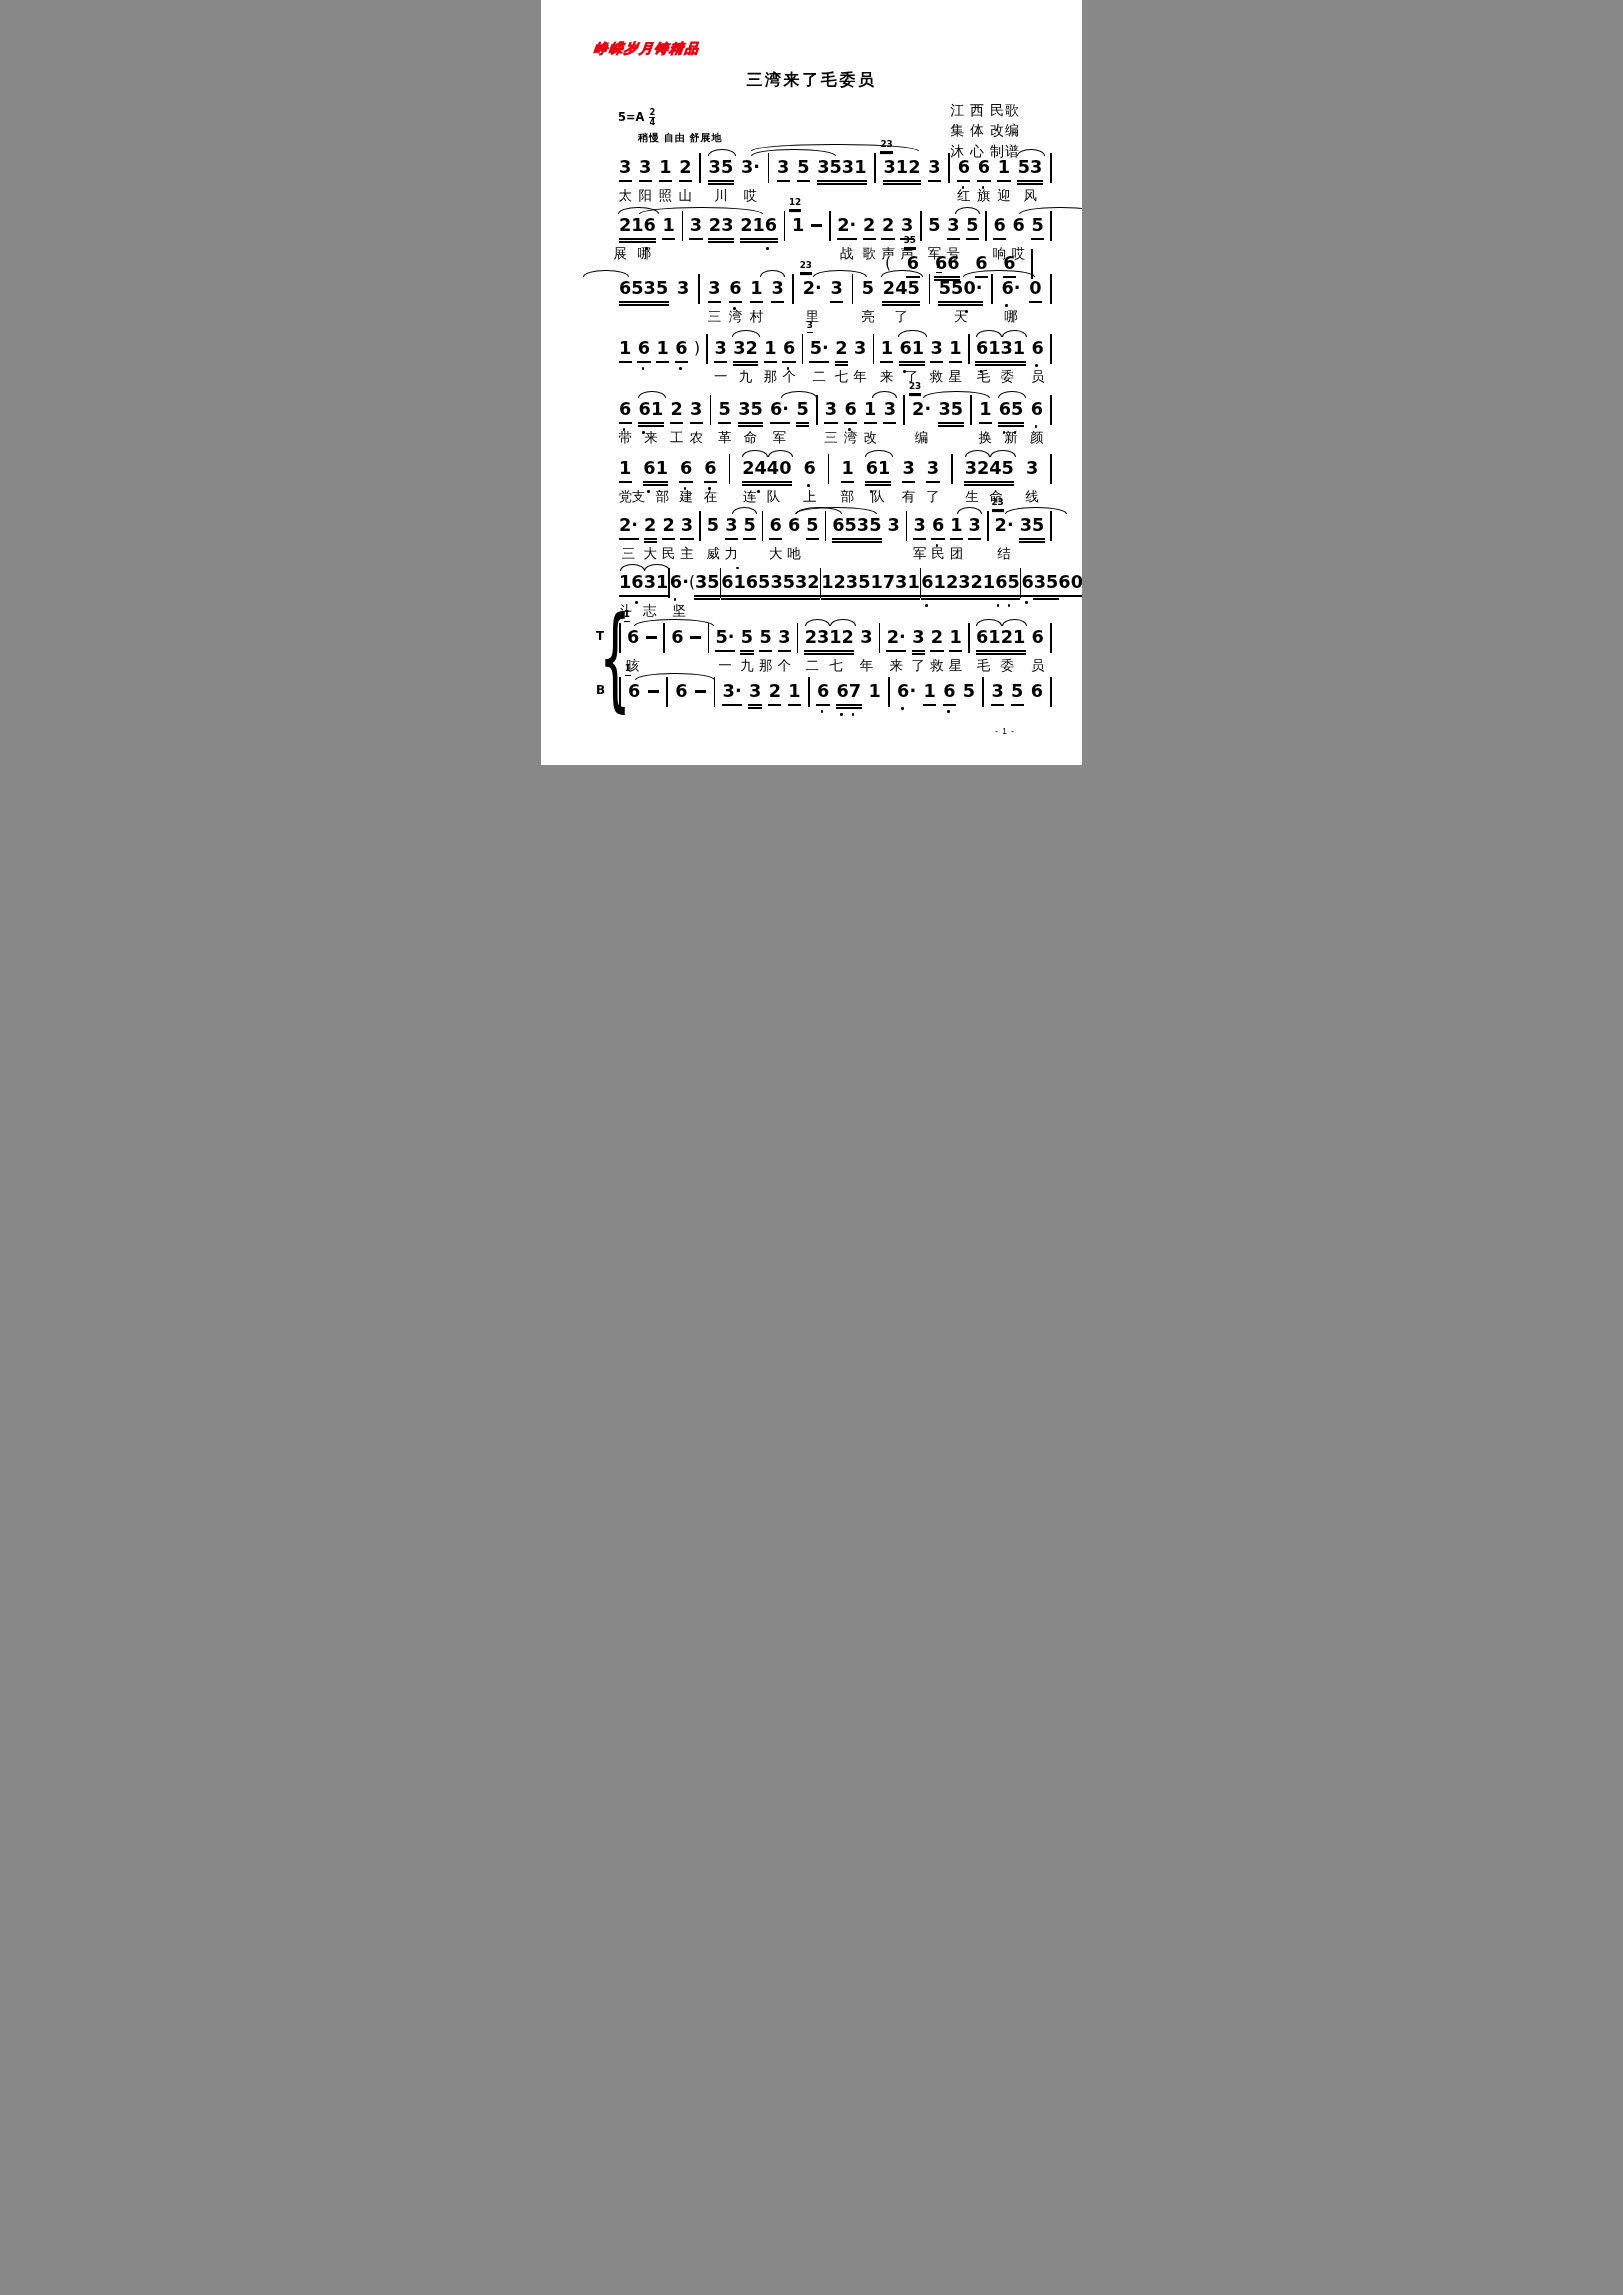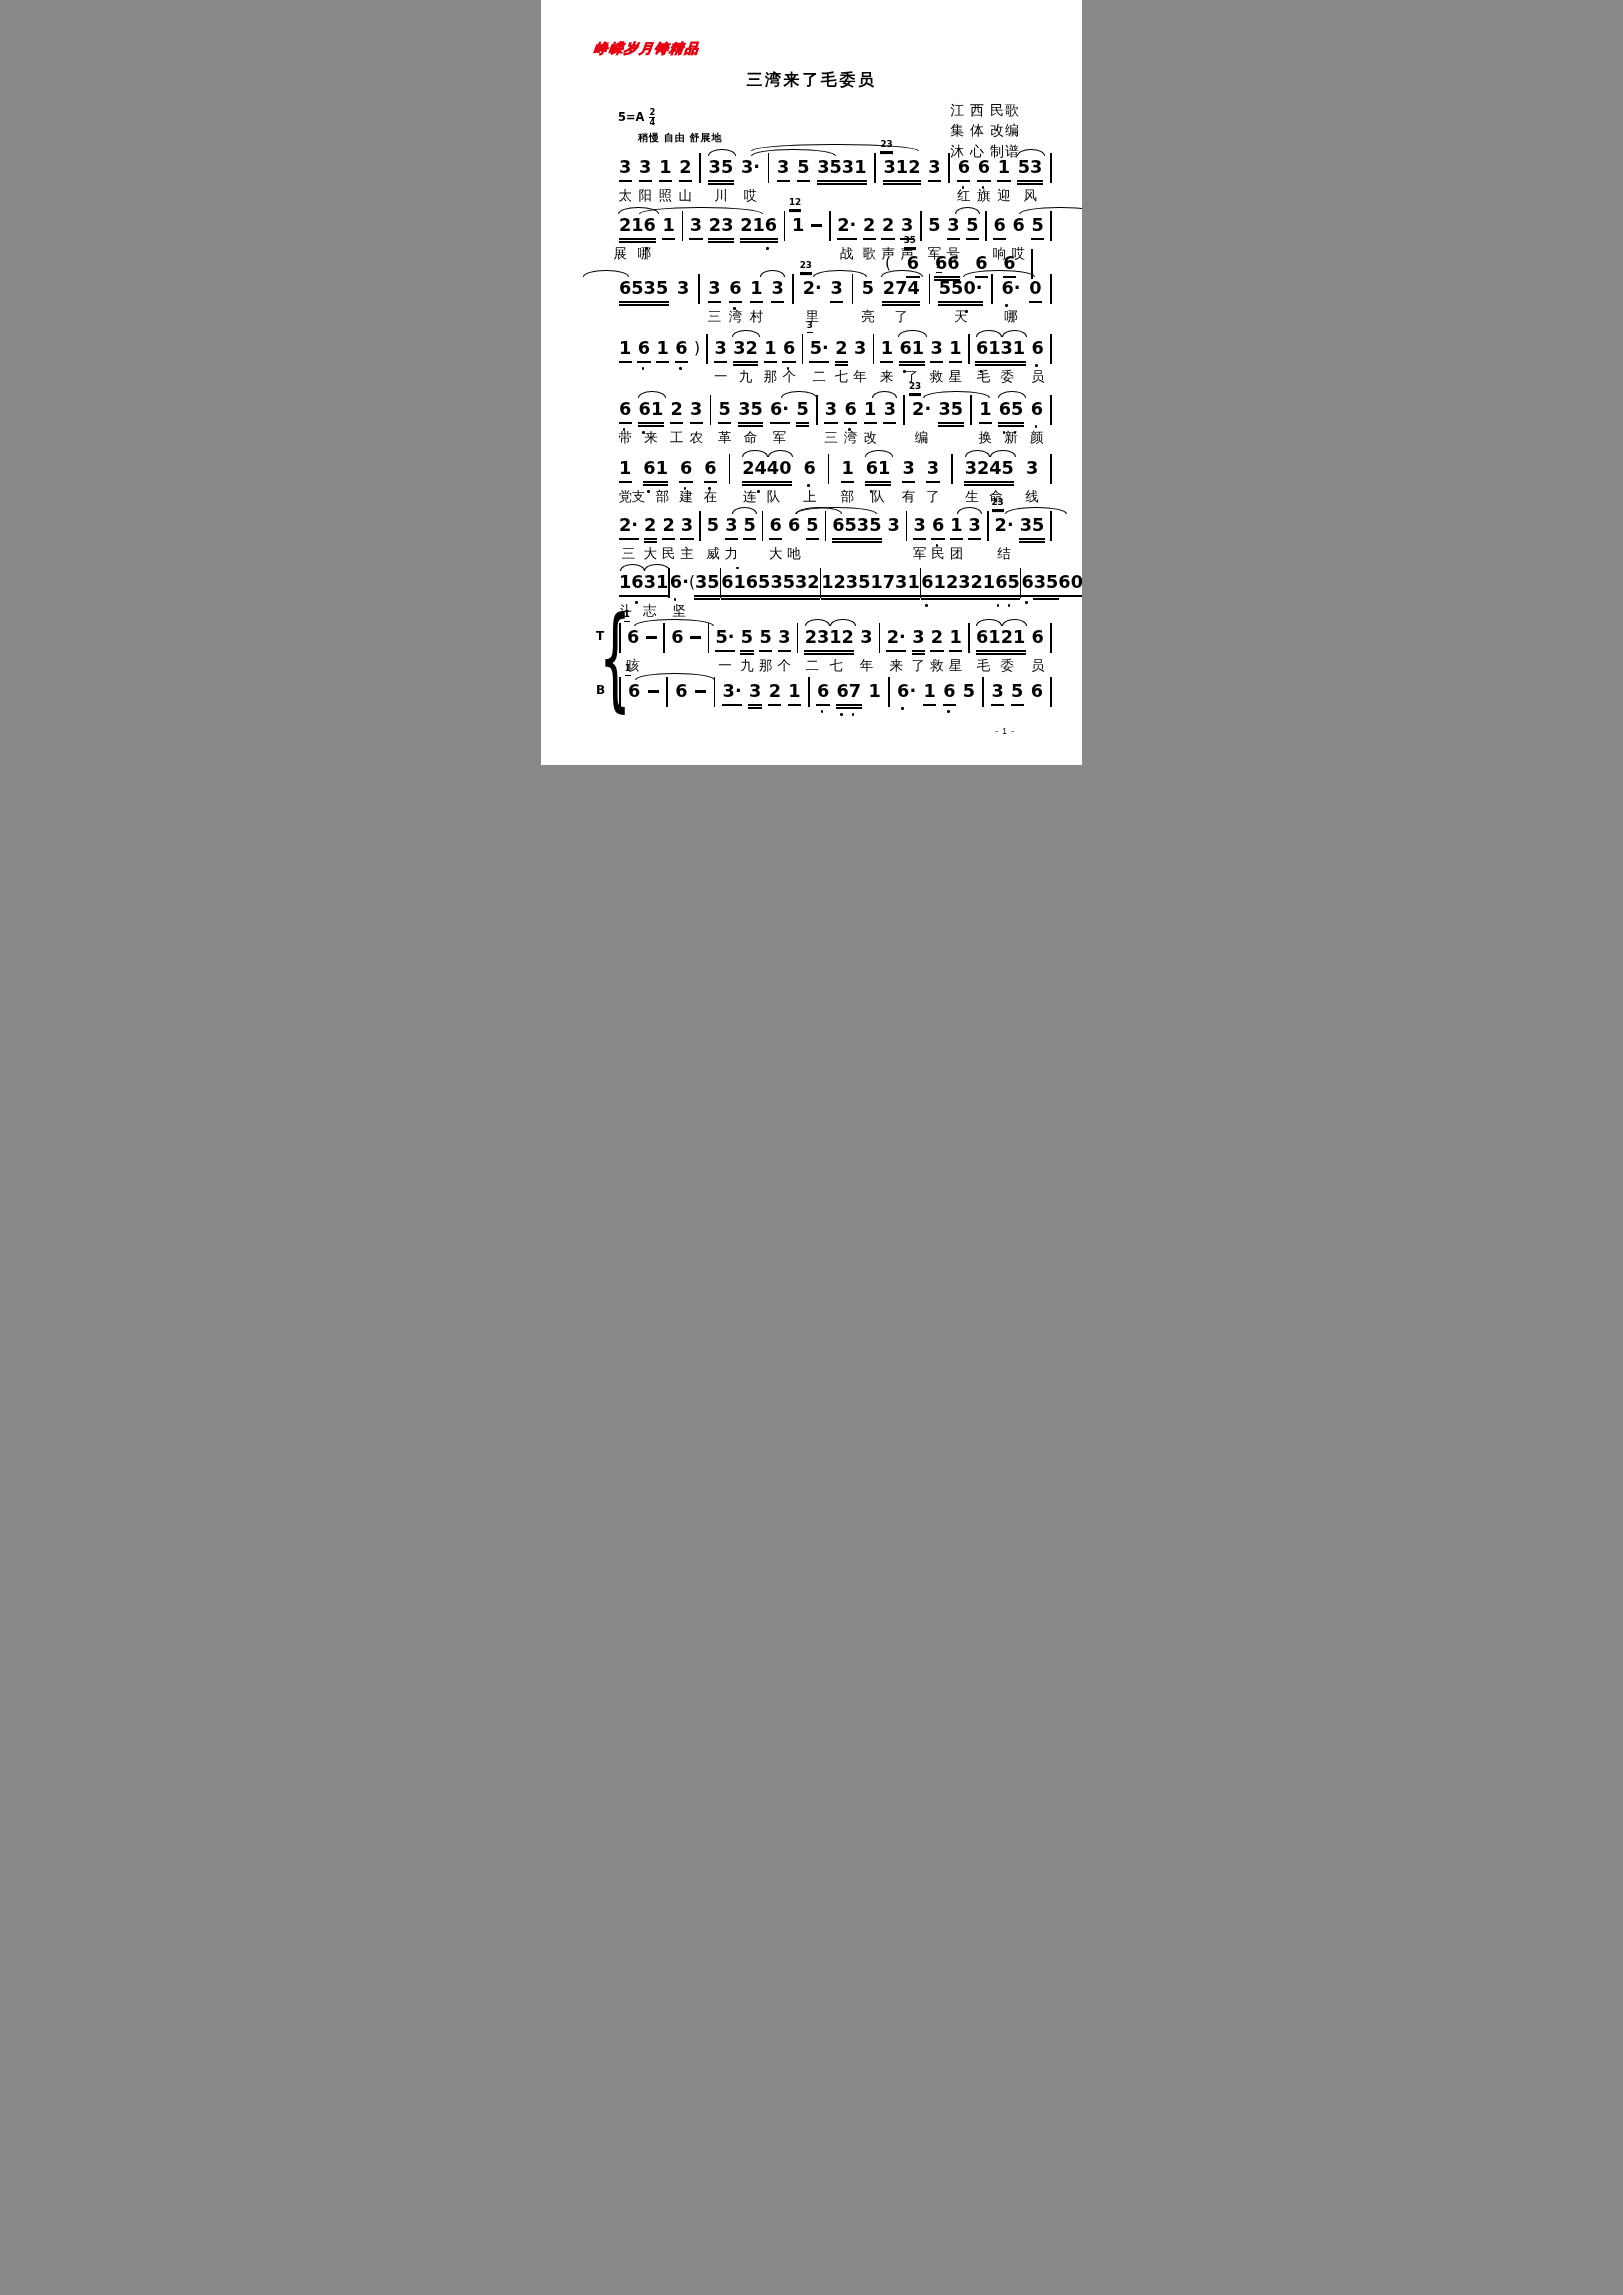--- a/index.html
+++ b/index.html
@@ -118,21 +118,21 @@
         <div class="bar"></div>
         <div class="tok"><span>3</span><div class="ul" style="bottom: -3.6px;"></div><div class="lyr">三</div></div>
         <div class="tok"><span>6</span><div class="ul" style="bottom: -3.6px;"></div><div class="ldot" style="left: 0.22em; bottom: -11px;"></div><div class="lyr">湾</div></div>
         <div class="tok"><span>1</span><div class="ul" style="bottom: -3.6px;"></div><div class="lyr">村</div></div>
         <div class="tok"><span>3</span><div class="ul" style="bottom: -3.6px;"></div><div class="arc" style="top: -8.3px; left: -95%; width: 190%;"></div></div>
         <div class="bar"></div>
         <div class="tok"><span>2·</span><div class="grace" style="border-bottom: 1.3px solid rgb(0, 0, 0); box-shadow: rgb(0, 0, 0) 0px 2.1px 0px;">23</div><div class="arc" style="top: -8.3px; left: 55%; width: 52px;"></div><div class="lyr">里</div></div>
         <div class="tok"><span>3</span><div class="ul" style="bottom: -3.6px;"></div></div>
         <div class="bar"></div>
         <div class="tok"><span>5</span><div class="lyr">亮</div></div>
-        <div class="tok"><span>274</span><div class="ul" style="bottom: -3.6px;"></div><div class="ul" style="bottom: -6.7px;"></div><div class="arc" style="top: -8.3px; left: -4%; width: 106%;"></div><div class="lyr">了</div></div>
+        <div class="tok"><span>245</span><div class="ul" style="bottom: -3.6px;"></div><div class="ul" style="bottom: -6.7px;"></div><div class="arc" style="top: -8.3px; left: -4%; width: 106%;"></div><div class="lyr">了</div></div>
         <div class="bar"></div>
         <div class="tok"><span>550·</span><div class="ul" style="bottom: -3.6px;"></div><div class="ul" style="bottom: -6.7px;"></div><div class="ldot" style="left: 1.48em; bottom: -14px;"></div><div class="grace" style="border-bottom: 1.3px solid rgb(0, 0, 0);">1̇</div><div class="arc" style="top: -8.3px; left: 55%; width: 70px;"></div><div class="lyr">天</div></div>
         <div class="bar"></div>
         <div class="tok"><span>6·</span><div class="ldot" style="left: 0.22em; bottom: -7.8px;"></div><div class="lyr">哪</div></div>
         <div class="tok"><span>0</span><div class="ul" style="bottom: -3.6px;"></div></div>
         <div class="bar"></div>
       </div>
       <div class="sys" style="top: 337px; left: 78px; width: 433px;">
         <div class="tok"><span>1</span><div class="ul" style="bottom: -3.6px;"></div></div>
         <div class="tok"><span>6</span><div class="ul" style="bottom: -3.6px;"></div><div class="ldot" style="left: 0.22em; bottom: -11px;"></div></div>

